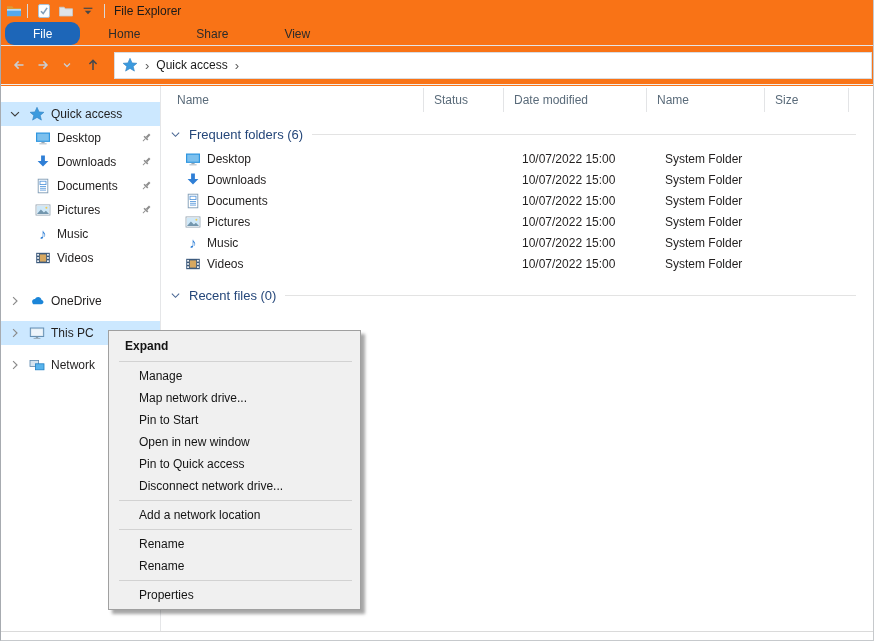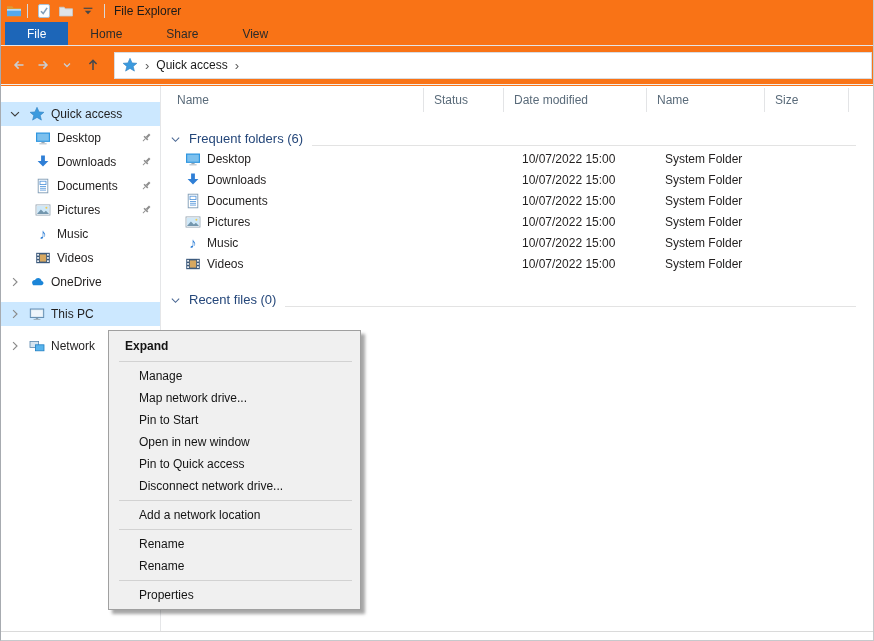--- a/index.html
+++ b/index.html
@@ -10,21 +10,21 @@
 
   
   .titlebar { height:22px; display:flex; align-items:center; padding-left:5px; }
   .titlebar .ic { width:16px; height:16px; display:inline-block; }
   .qat-sep { width:1px; height:14px; background:#d8d8d8; margin:0 5px; }
   .qat-btn { width:22px; height:18px; display:flex; align-items:center; justify-content:center; }
   .win-title { margin-left:4px; font-size:12px; color:#1a1a1a; }
 
   
   .tabbar { height:24px; display:flex; align-items:stretch; padding-left:4px; border-bottom:1px solid #e4e5e7; }
-  .tab { padding:0 22px; display:flex; align-items:center; font-size:12px; color:#2b2b2b; cursor:default; }
+  .tab { padding:0 28px; display:flex; align-items:center; font-size:12px; color:#2b2b2b; cursor:default;border-radius:9px; }
   .tab.active { background:var(--accent,#1d66b8); color:#fff; }
 
   
   .navbar { height:39px; display:flex; align-items:center; padding:0 0 0 6px; border-bottom:1px solid #eeeeee; }
   .nav-btn { width:24px; height:24px; display:flex; align-items:center; justify-content:center; }
   .nav-btn svg { display:block; }
   .up-btn { margin-left:2px; }
   .addressbar { flex:1; height:27px; margin:0 1px 0 9px; border:1px solid #d9dce0; background:#fff;
                 display:flex; align-items:center; padding-left:7px; }
   .crumb-sep { color:#5b5b5b; font-size:13px; padding:0 7px; }
@@ -36,28 +36,28 @@
 
   
   .sidebar { width:160px; flex:none; border-right:1px solid #e5e6e8; padding-top:16px; background:#fff; }
   .side-item { height:24px; display:flex; align-items:center; position:relative; }
   .side-item.selected { background:var(--selection,#cce8ff); }
   .side-item .chev { width:14px; margin-left:7px; flex:none; display:flex; align-items:center; }
   .side-item .ic { width:16px; height:16px; flex:none; margin-left:7px; }
   .side-item.child .ic { margin-left:13px; }
   .side-item .lbl { margin-left:6px; white-space:nowrap; }
   .side-item .pin { position:absolute; right:7px; width:14px; height:14px; }
-  .gap8 { margin-top:8px; } .gap10 { margin-top:0; }
+  .gap8 { margin-top:8px; } .gap10 { margin-top:19px; }
 
   
   .content { flex:1; position:relative; overflow:hidden; background:#fff; }
   .colheads { position:absolute; top:2px; left:1px; height:24px; display:flex; }
   .colhead { display:flex; align-items:center; border-right:1px solid #e3e4e6; color:#5a6b7a; }
   .groups { position:absolute; top:36px; left:0; right:0; }
-  .group-head { height:24px; display:flex; align-items:flex-end; color:#25477a; font-size:13px; }
+  .group-head { height:24px; display:flex; align-items:center; color:#25477a; font-size:13px; }
   .group-head .chev { margin-left:8px; display:flex; }
   .group-head .glbl { margin-left:7px; white-space:nowrap; }
   .group-head .rule { flex:1; height:1px; background:#e3e3e3; margin-left:9px; margin-right:17px; }
   .rows { margin-top:2px; margin-bottom:9px; }
   .row { height:21px; position:relative; display:flex; align-items:center; }
   .row .ic { width:16px; height:16px; flex:none; margin-left:24px; }
   .row .nm { margin-left:6px; }
   .row .dt { position:absolute; left:361px; }
   .row .tp { position:absolute; left:504px; }
 

